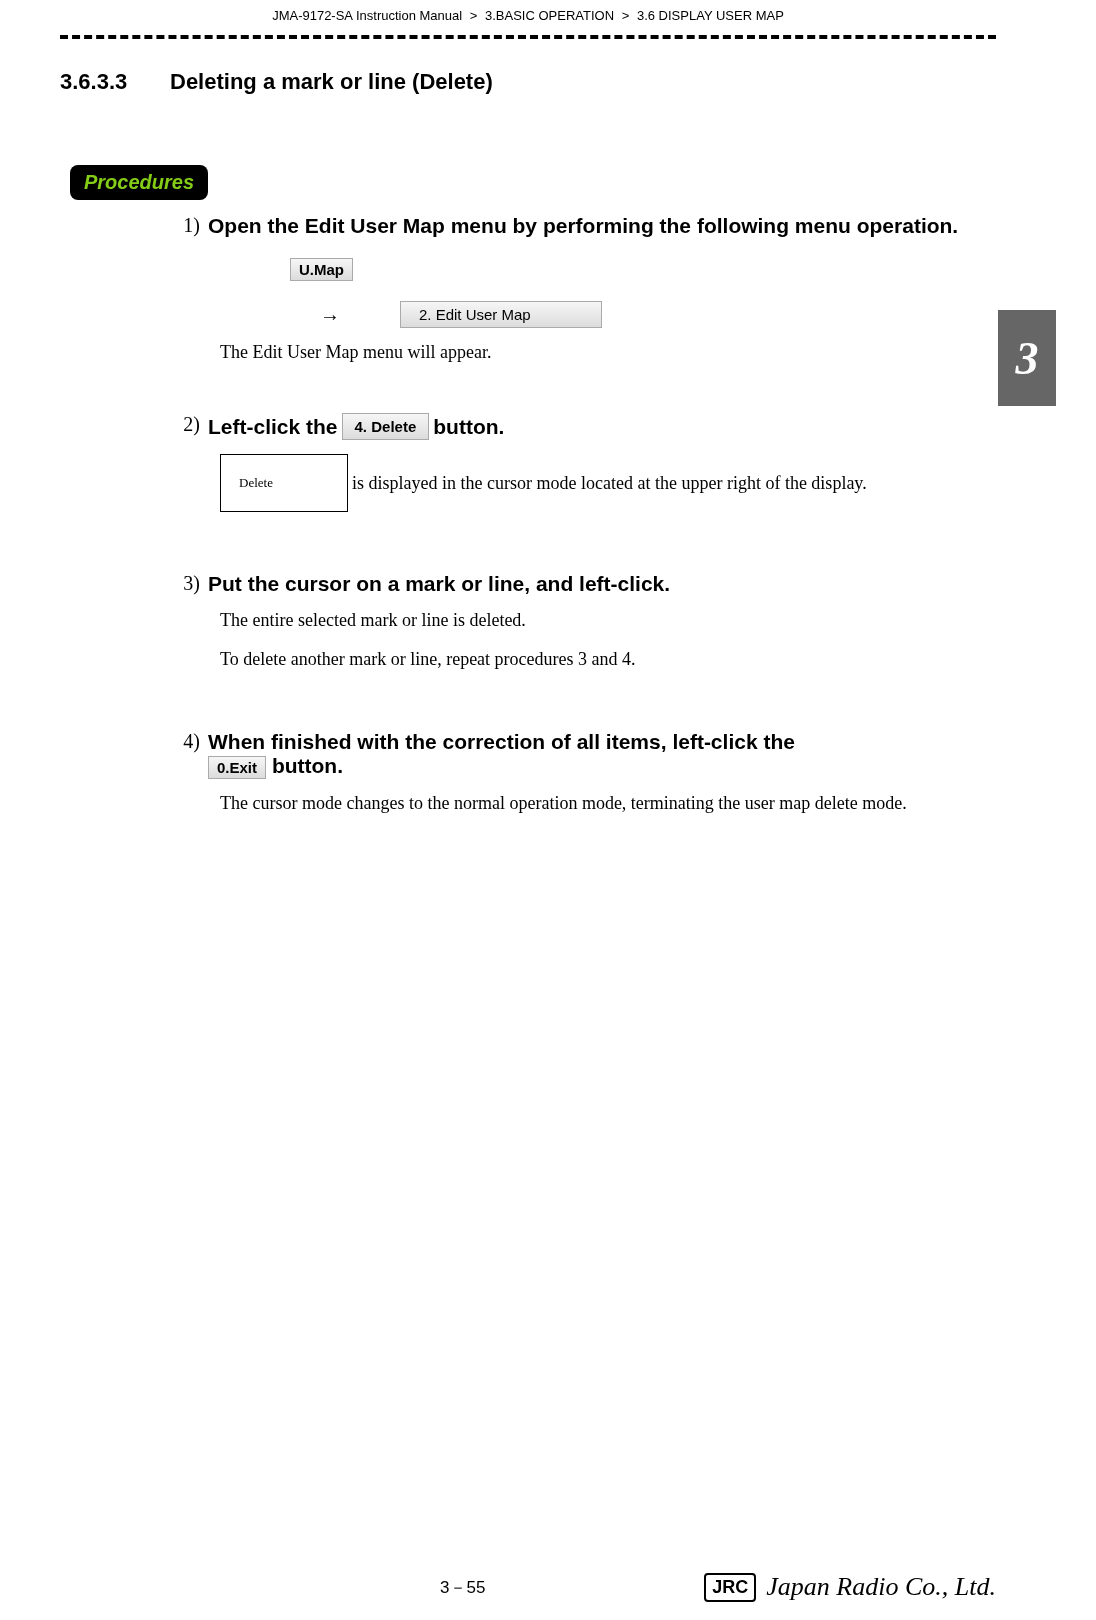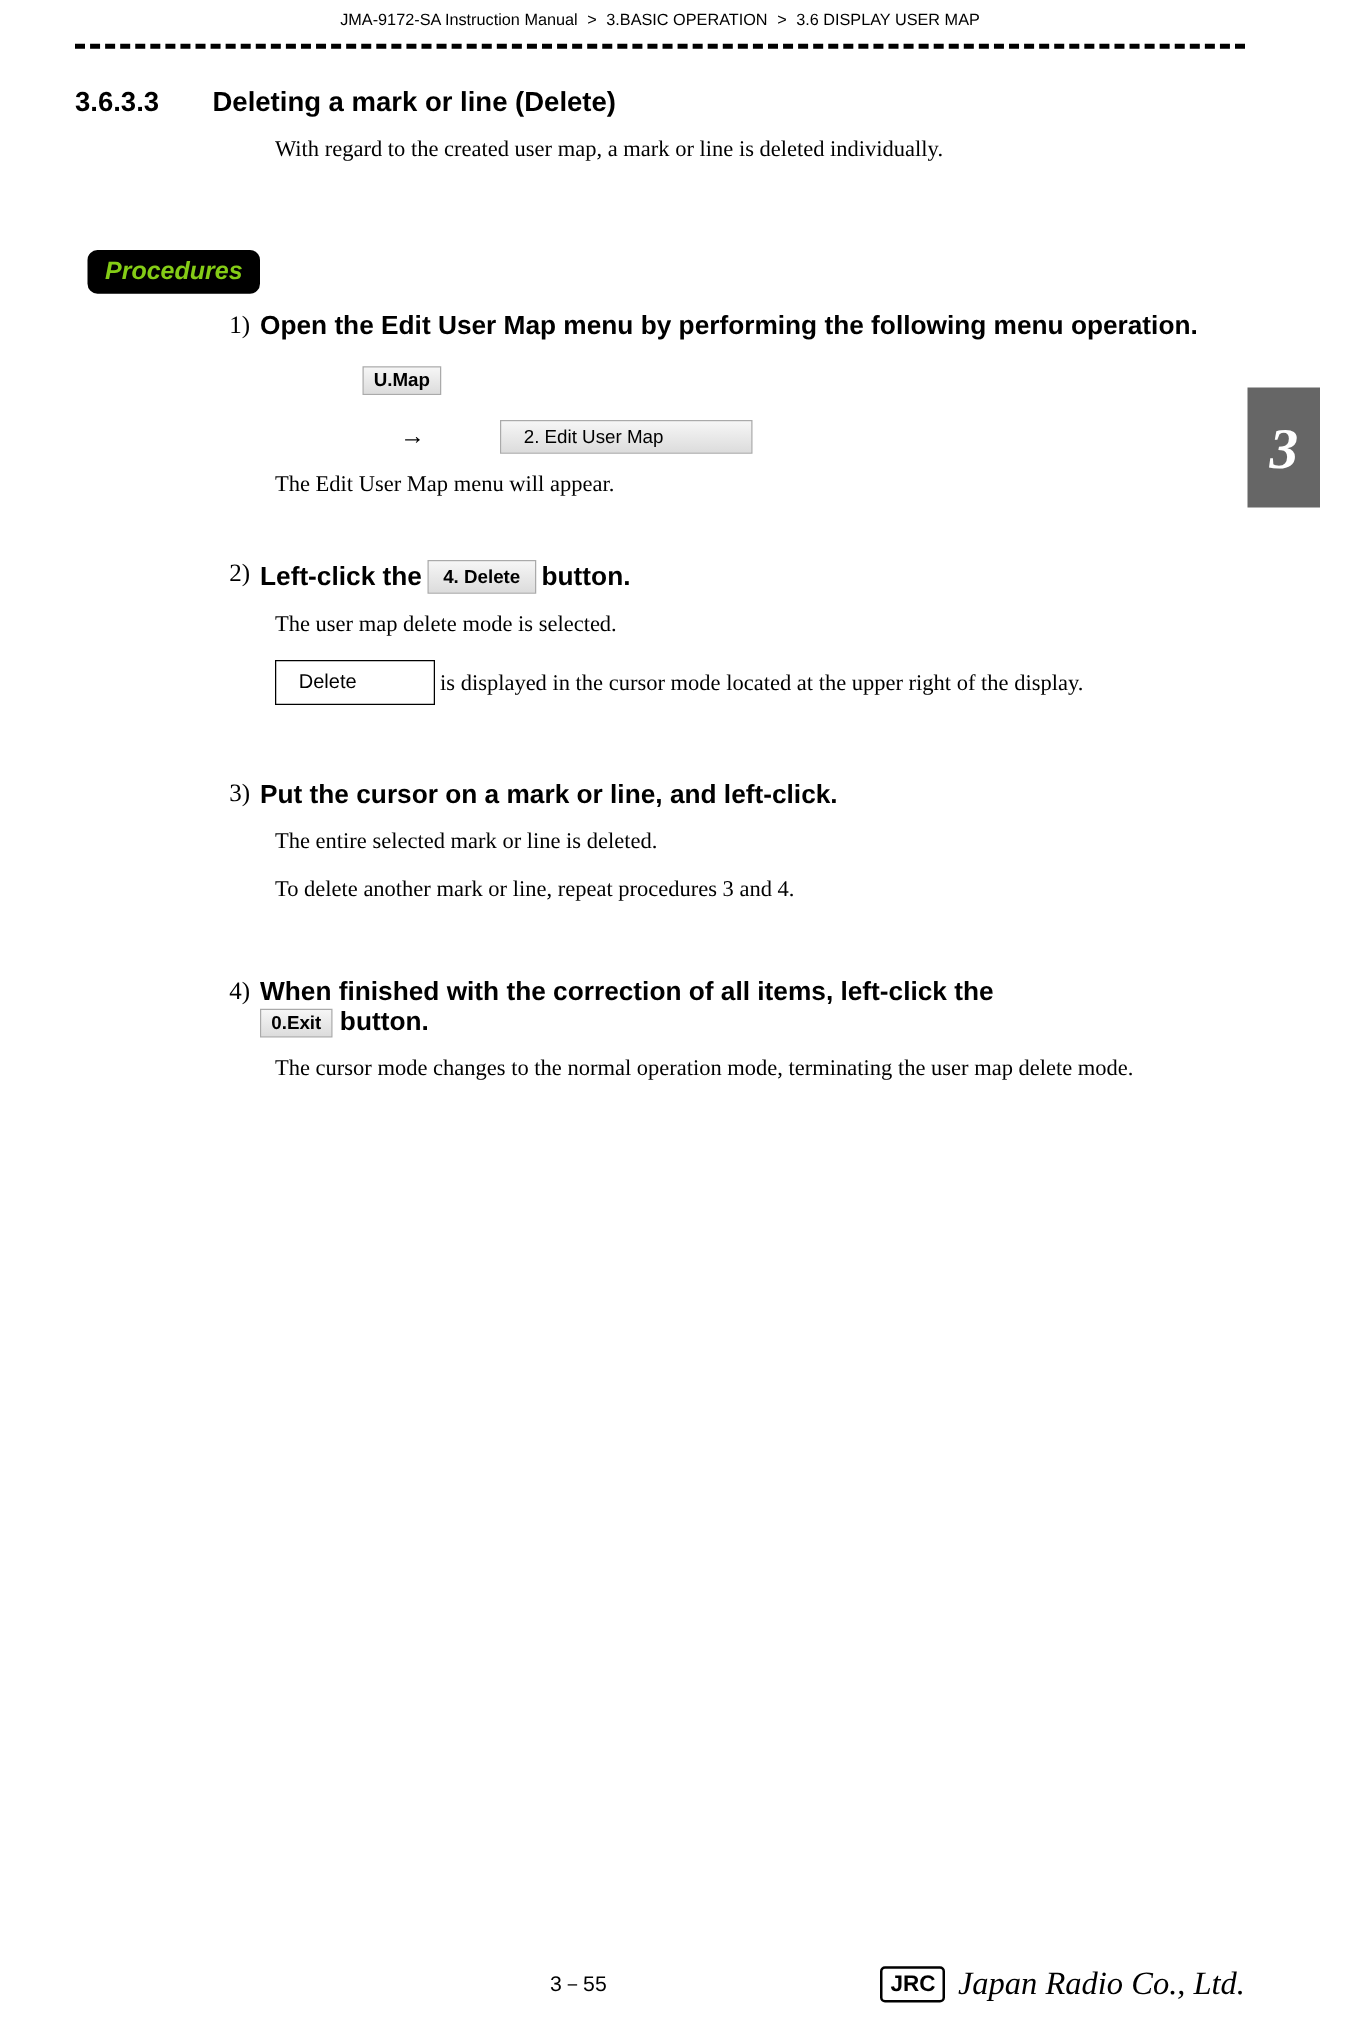--- a/index.html
+++ b/index.html
@@ -109,23 +109,23 @@
     display: flex;
     align-items: center;
   }
   .arrow {
     font-size: 20px;
     margin-right: 60px;
   }
   .plain-box {
     display: inline-block;
     border: 1px solid #000;
-    padding: 8px 18px;
-    font-family: Liberation Sans, sans-serif;
-    font-size: 16px;
+    padding: 20px 18px;
+    font-family: Liberation Serif, serif;
+    font-size: 13px;
     min-width: 90px;
   }
   .inline-line {
     display: flex;
     align-items: center;
     flex-wrap: wrap;
     gap: 4px;
   }
   .side-tab {
     position: absolute;
@@ -190,21 +190,20 @@
     <span>3.6  DISPLAY USER MAP</span>
   </div>
 
   <hr class="dash-divider">
 
   <div class="section-heading">
     <span class="section-num">3.6.3.3</span>
     <span class="section-title">Deleting a mark or line (Delete)</span>
   </div>
 
-  <p class="intro">With regard to the created user map, a mark or line is deleted individually.</p>
 
   <div class="procedures-label">Procedures</div>
 
   
   <div class="step">
     <div class="step-row">
       <div class="step-num">1)</div>
       <div class="step-heading">Open the Edit User Map menu by performing the following menu operation.</div>
     </div>
     <div class="menu-path">
@@ -220,21 +219,20 @@
   
   <div class="step" style="margin-top:50px;">
     <div class="step-row">
       <div class="step-num">2)</div>
       <div class="step-heading inline-line">
         <span>Left-click the </span>
         <span class="ui-button">4. Delete</span>
         <span> button.</span>
       </div>
     </div>
-    <p class="step-body">The user map delete mode is selected.</p>
     <div class="step-body inline-line">
       <span class="plain-box">Delete</span>
       <span> is displayed in the cursor mode located at the upper right of the display.</span>
     </div>
   </div>
 
   
   <div class="step" style="margin-top:60px;">
     <div class="step-row">
       <div class="step-num">3)</div>

